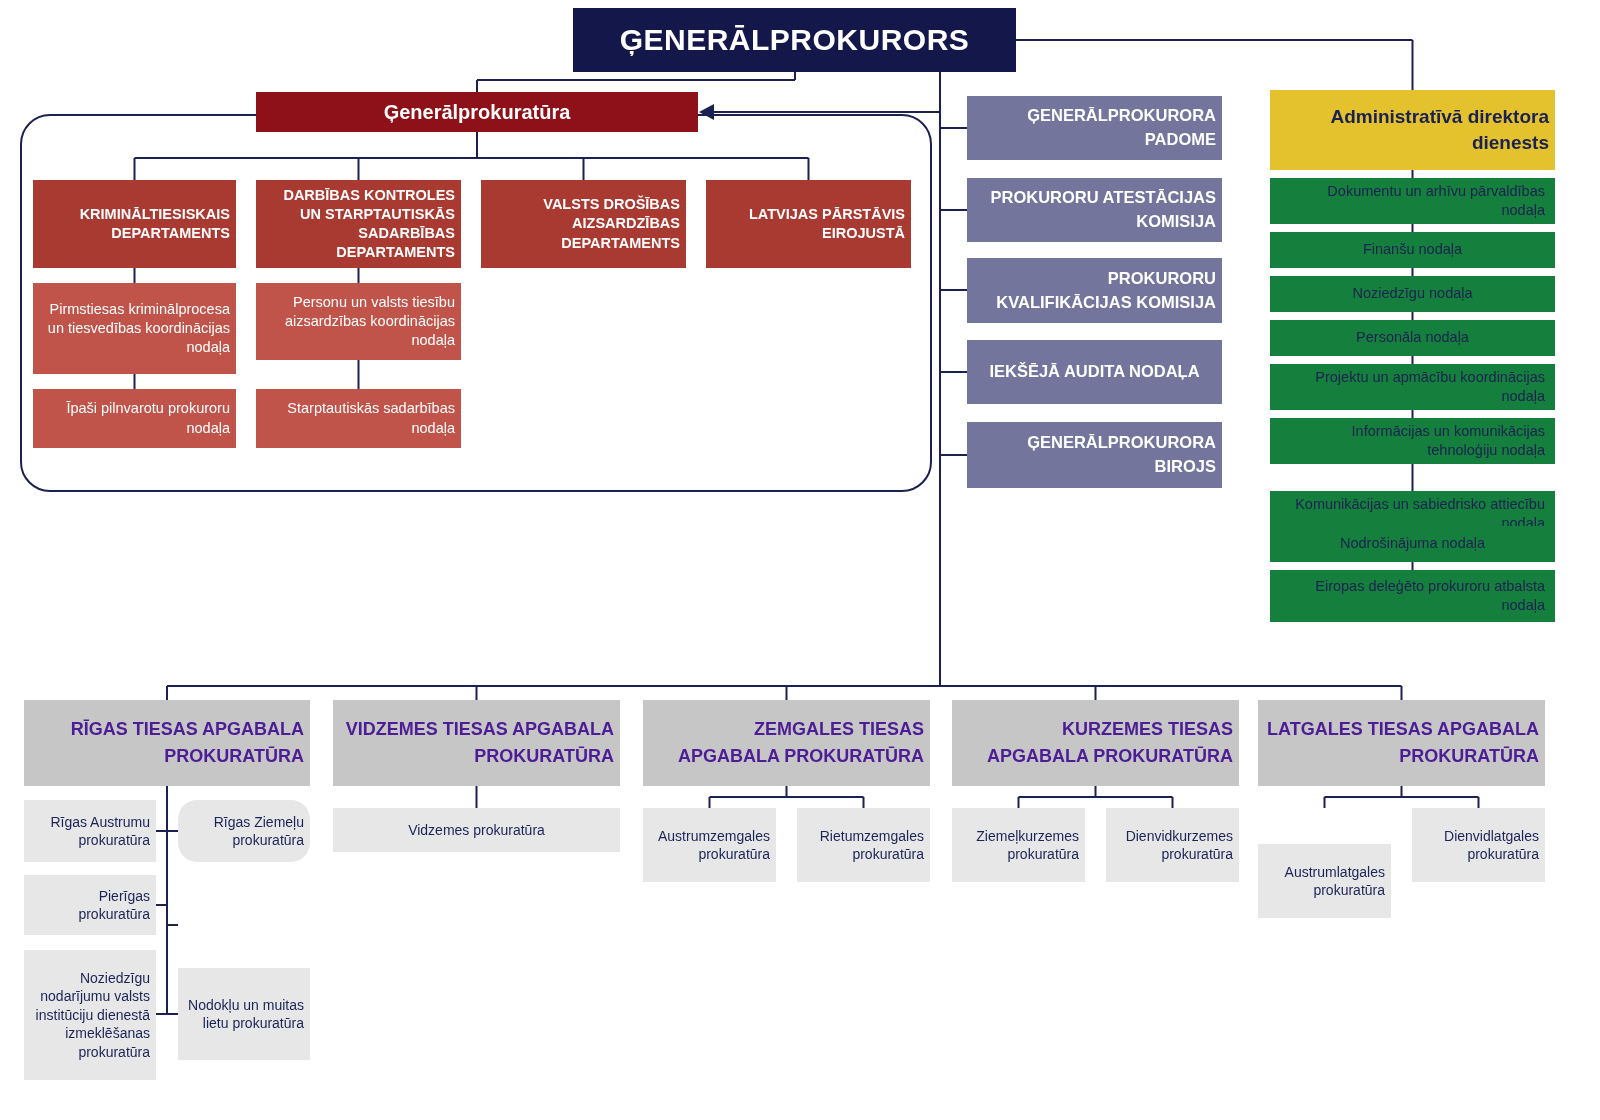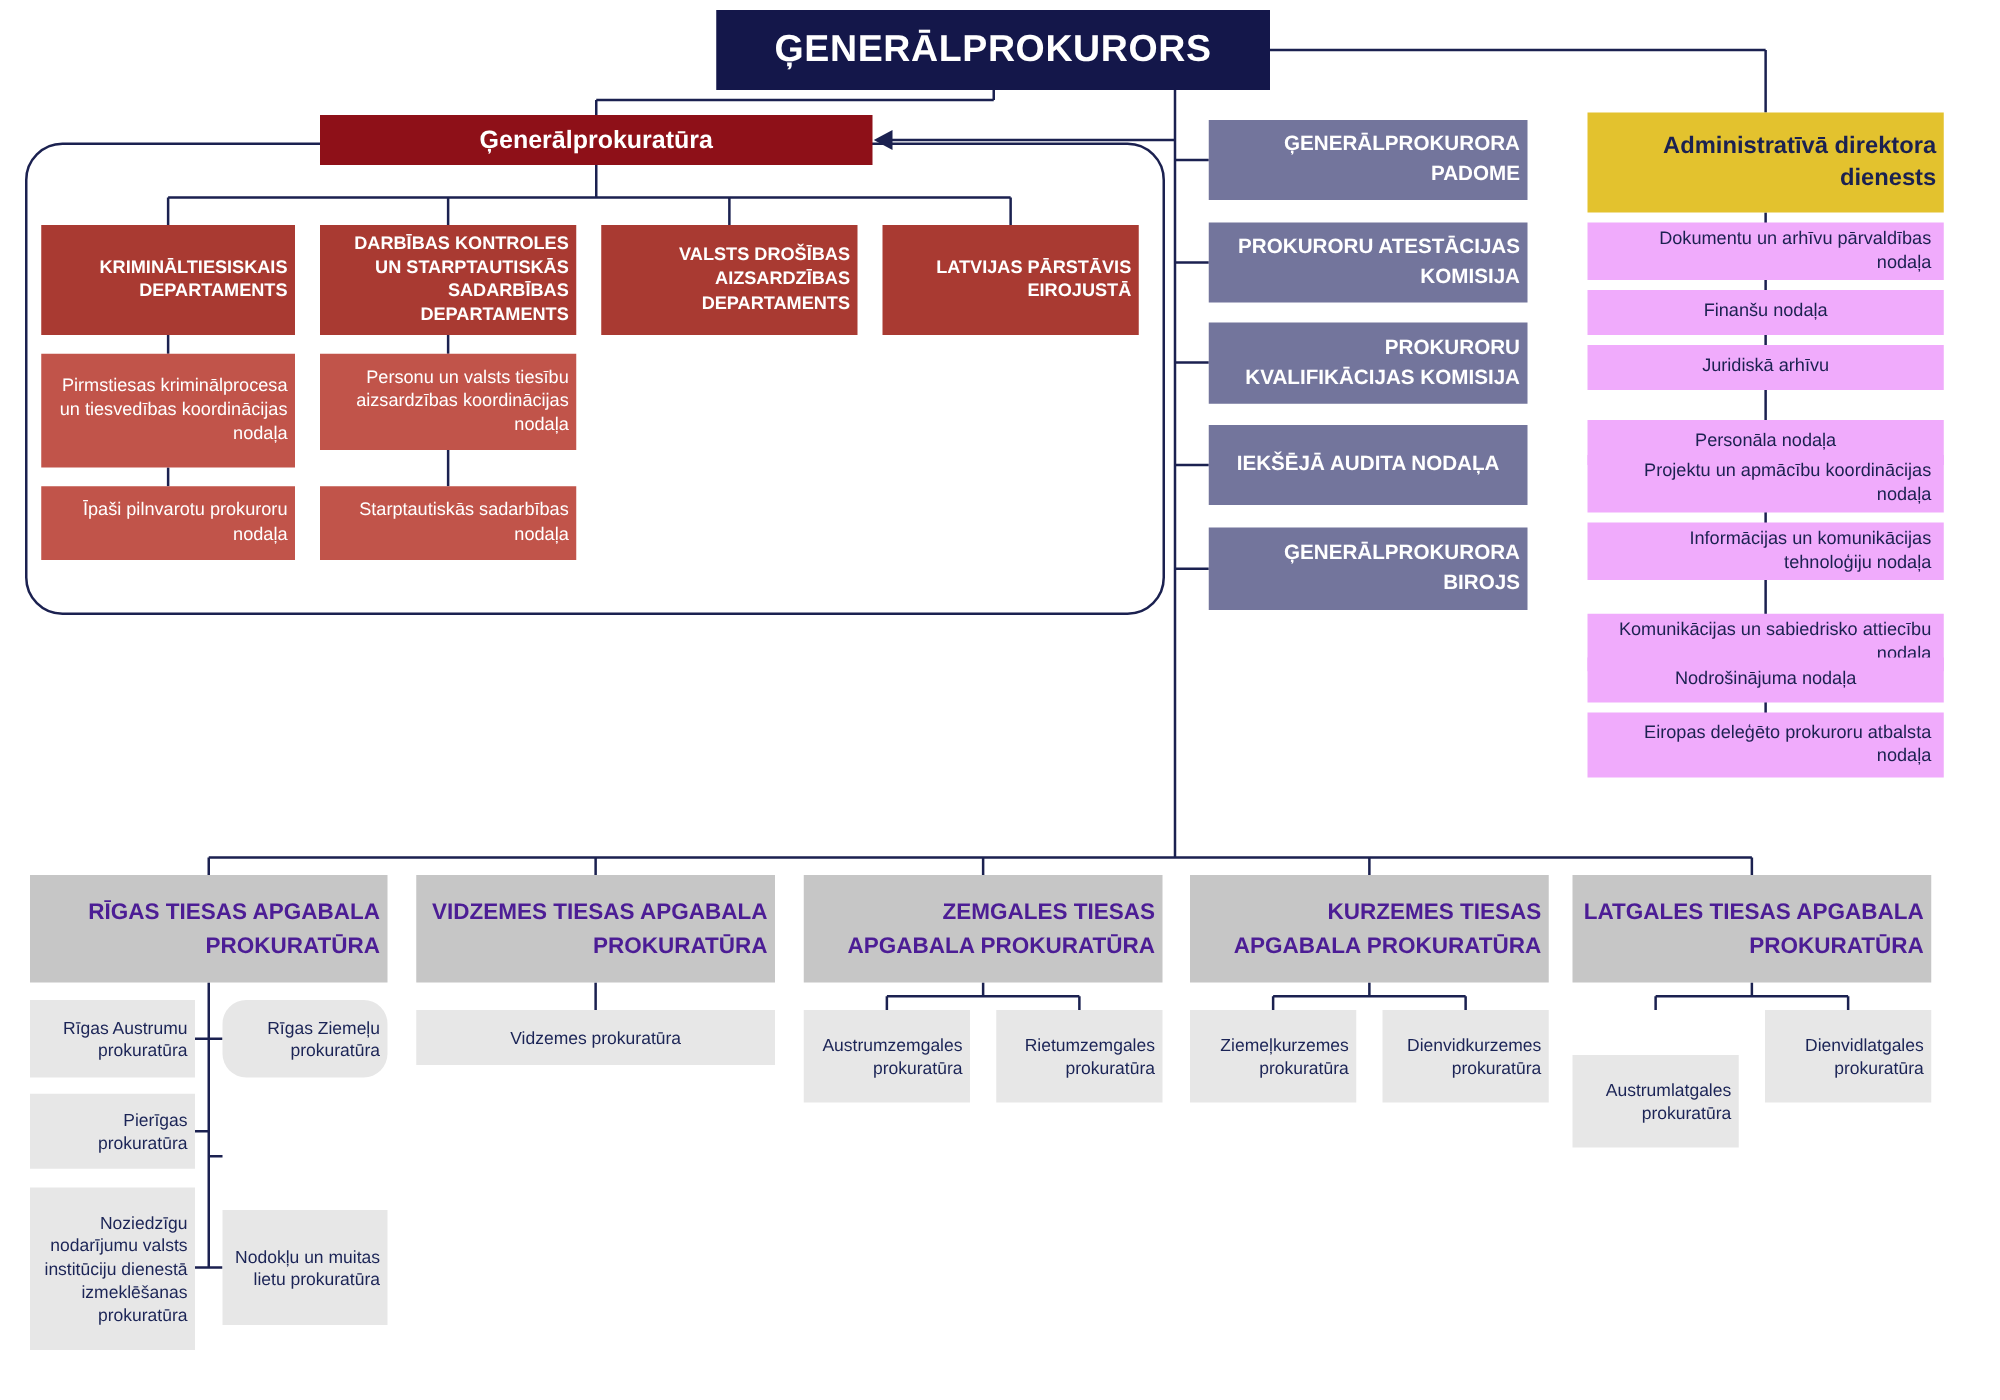--- a/index.html
+++ b/index.html
@@ -15,21 +15,21 @@
     background:#14174a; color:#ffffff; font-weight:bold; font-size:30px; letter-spacing:0.5px;
   }
   .maroon-box { background:#8e1018; color:#ffffff; font-weight:bold; font-size:20px; }
   .frame {
     position:absolute; border:2px solid #1b2150; border-radius:30px; background:transparent;
   }
   .dept-box { background:#a93a32; color:#ffffff; font-weight:bold; font-size:14.5px; padding:6px; }
   .subred-box { background:#c1544a; color:#ffffff; font-size:14.5px; padding:6px; }
   .purple-box { background:#73759c; color:#ffffff; font-weight:bold; font-size:16.5px; padding:6px; line-height:1.45; }
   .goldhead-box { background:#e3c22e; color:#1b2150; font-weight:bold; font-size:19px; padding:6px; line-height:1.35; }
-  .golditem-box { background:#f0abfc; color:#1b2150; font-size:14.5px; padding:4px 10px; }
+  .golditem-box { background:#15803d; color:#1b2150; font-size:14.5px; padding:4px 10px; }
   .grayhead-box { background:#c6c6c6; color:#4c1d95; font-weight:bold; font-size:18px; padding:6px; line-height:1.5; }
   .grayitem-box { background:#e7e7e7; color:#1b2456; font-size:14px; padding:6px; }
 </style>
 </head>
 <body>
 
 <div class="canvas">
 
   <svg class="wires" viewBox="0 0 1600 1120">
     <g stroke="#1b2150" stroke-width="2" fill="none">
@@ -72,22 +72,22 @@
 
   <div class="box purple-box" style="left:967px; top:96px; width:255px; height:64px;">ĢENERĀLPROKURORA PADOME</div>
   <div class="box purple-box" style="left:967px; top:178px; width:255px; height:64px;">PROKURORU ATESTĀCIJAS KOMISIJA</div>
   <div class="box purple-box" style="left:967px; top:258px; width:255px; height:65px;">PROKURORU KVALIFIKĀCIJAS KOMISIJA</div>
   <div class="box purple-box" style="left:967px; top:340px; width:255px; height:64px;">IEKŠĒJĀ AUDITA NODAĻA</div>
   <div class="box purple-box" style="left:967px; top:422px; width:255px; height:66px;">ĢENERĀLPROKURORA BIROJS</div>
 
   <div class="box goldhead-box" style="left:1270px; top:90px; width:285px; height:80px;">Administratīvā direktora dienests</div>
   <div class="box golditem-box" style="left:1270px; top:178px; width:285px; height:46px;">Dokumentu un arhīvu pārvaldības nodaļa</div>
   <div class="box golditem-box" style="left:1270px; top:232px; width:285px; height:36px;">Finanšu nodaļa</div>
-  <div class="box golditem-box" style="left:1270px; top:276px; width:285px; height:36px;">Juridiskā arhīvu</div>
-  <div class="box golditem-box" style="left:1270px; top:320px; width:285px; height:36px;margin-top:16px;">Personāla nodaļa</div>
+  <div class="box golditem-box" style="left:1270px; top:276px; width:285px; height:36px;">Noziedzīgu nodaļa</div>
+  <div class="box golditem-box" style="left:1270px; top:320px; width:285px; height:36px;">Personāla nodaļa</div>
   <div class="box golditem-box" style="left:1270px; top:364px; width:285px; height:46px;">Projektu un apmācību koordinācijas nodaļa</div>
   <div class="box golditem-box" style="left:1270px; top:418px; width:285px; height:46px;">Informācijas un komunikācijas tehnoloģiju nodaļa</div>
   <div class="box golditem-box" style="left:1270px; top:472px; width:285px; height:46px;margin-top:19px;">Komunikācijas un sabiedrisko attiecību nodaļa</div>
   <div class="box golditem-box" style="left:1270px; top:526px; width:285px; height:36px;">Nodrošinājuma nodaļa</div>
   <div class="box golditem-box" style="left:1270px; top:570px; width:285px; height:52px;">Eiropas deleģēto prokuroru atbalsta nodaļa</div>
 
   <div class="box grayhead-box" style="left:24px; top:700px; width:286px; height:86px;">RĪGAS TIESAS APGABALA PROKURATŪRA</div>
   <div class="box grayhead-box" style="left:333px; top:700px; width:287px; height:86px;">VIDZEMES TIESAS APGABALA PROKURATŪRA</div>
   <div class="box grayhead-box" style="left:643px; top:700px; width:287px; height:86px;">ZEMGALES TIESAS APGABALA PROKURATŪRA</div>
   <div class="box grayhead-box" style="left:952px; top:700px; width:287px; height:86px;">KURZEMES TIESAS APGABALA PROKURATŪRA</div>

